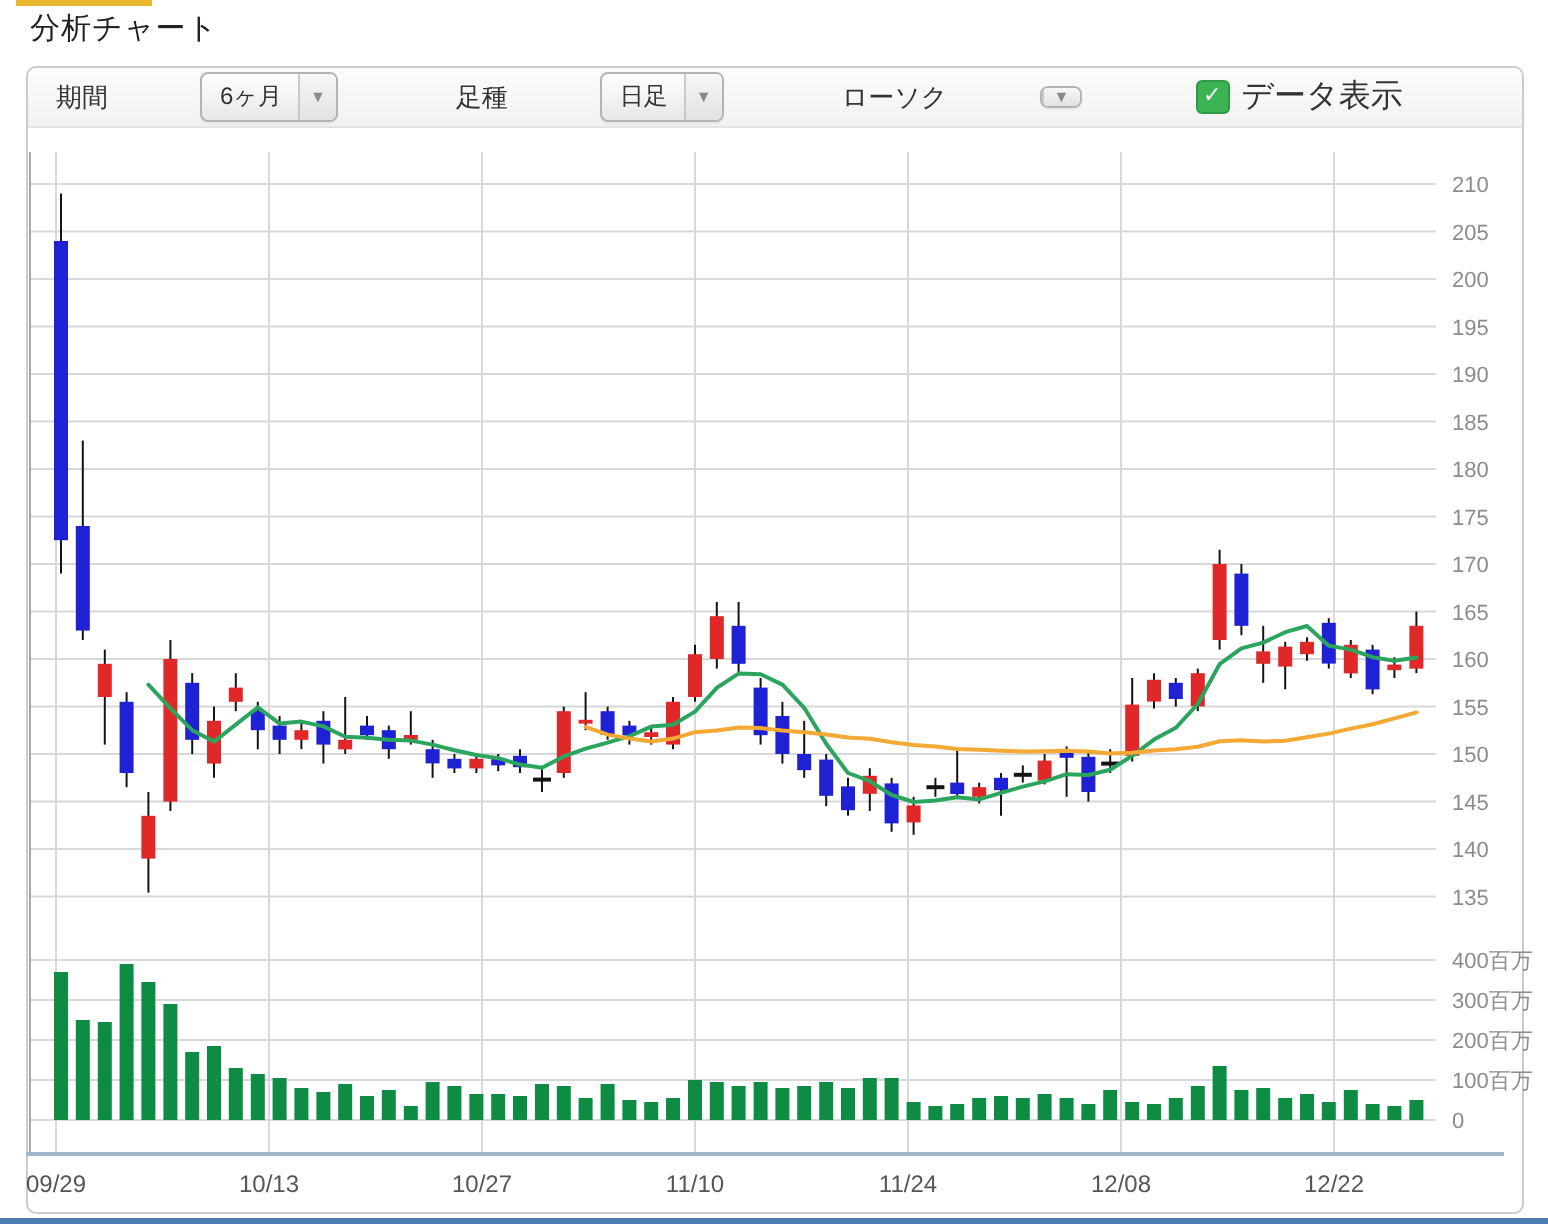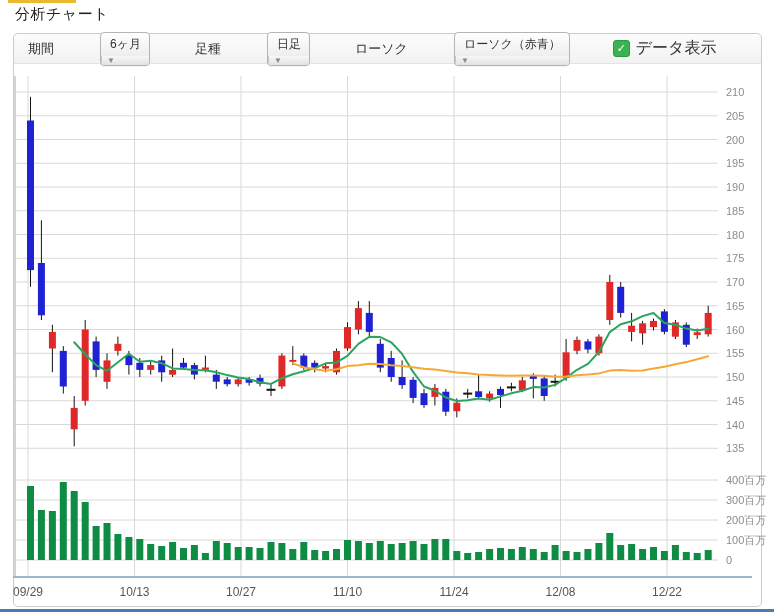--- a/index.html
+++ b/index.html
@@ -17,25 +17,24 @@
     position:absolute;left:13px;top:33px;width:747px;height:572px;
     border:1px solid #cccccc;border-radius:5px;background:#fff;box-sizing:content-box;
   }
   .toolbar{
     height:29px;display:flex;align-items:center;padding-left:8px;
     background:linear-gradient(#fcfcfc,#f2f2f2);
     border-bottom:1px solid #e3e3e3;border-radius:5px 5px 0 0;gap:39px;
   }
   .tlabel{font-size:13px;color:#333;margin:0 7px 0 6px;white-space:nowrap;}
   .dropdown{
-    display:inline-flex;align-items:stretch;
+    display:inline-flex;align-items:stretch;margin-right:14px;
     border:1px solid #b4b4b4;border-radius:4px;overflow:hidden;
     background:linear-gradient(#ffffff,#e7e7e7);cursor:pointer;
     box-shadow:0 1px 1px rgba(0,0,0,.05);
-    flex-direction:column;
   }
   .dval{font-size:12px;color:#333;padding:3px 8px 3px 9px;white-space:nowrap;display:flex;align-items:center;}
   .dcaret{
     font-size:8px;color:#888;padding:0 5px;display:flex;align-items:center;
     border-left:1px solid #c9c9c9;background:linear-gradient(#f7f7f7,#e2e2e2);
   }
   .check-wrap{display:inline-flex;align-items:center;margin-left:4px;cursor:pointer;}
   .checkbox{
     width:15px;height:15px;border-radius:3px;background:#3cb353;
     border:1px solid #2f9a45;display:flex;align-items:center;justify-content:center;
@@ -62,21 +61,20 @@
       <span class="dval">6ヶ月</span>
       <span class="dcaret">▼</span>
     </div>
     <span class="tlabel">足種</span>
     <div class="dropdown">
       <span class="dval">日足</span>
       <span class="dcaret">▼</span>
     </div>
     <span class="tlabel">ローソク</span>
     <div class="dropdown">
-      <span class="dval">ローソク（赤青）</span>
       <span class="dcaret">▼</span>
     </div>
     <div class="check-wrap">
       <span class="checkbox">✓</span>
       <span class="check-label">データ表示</span>
     </div>
   </div>
 </div>
 
 <svg class="chart-layer" id="chart-svg" width="774" height="616">

